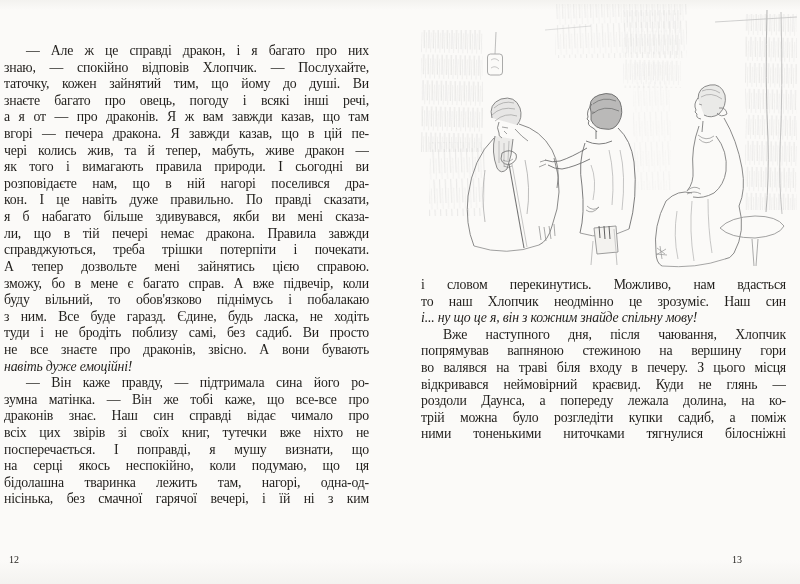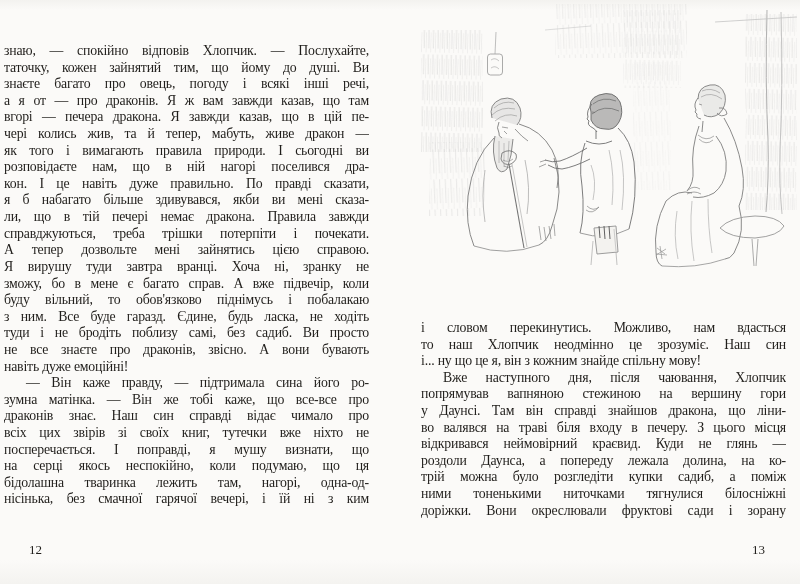--- a/index.html
+++ b/index.html
@@ -5,50 +5,50 @@
   html,body{margin:0;padding:0;}
   body{font-family:"Liberation Serif","DejaVu Serif",serif;}
   #spread{
     position:relative;width:800px;height:584px;overflow:hidden;
     background:linear-gradient(180deg,#f3f2ef 0px,#fbfaf8 10px,#fbfaf8 560px,#f4f3f0 584px);
     color:var(--ink,#201e1b);
   }
   .textcol{position:absolute;width:365px;font-size:13.8px;line-height:16.62px;
     letter-spacing:-0.2px;color:var(--ink,#201e1b);}
   #left-col{left:4px;top:43px;}
-  #right-col{left:421px;top:277px;margin-top:43px;}
+  #right-col{left:421px;top:277px;}
   .line{height:16.62px;overflow:hidden;text-align:justify;text-align-last:justify;}
-  .line.end{text-align-last:left;}
+  .line.end{text-align-last:left;font-style:italic;}
   .line.indent{text-indent:22px;}
-  .pagenum{position:absolute;top:542px;font-size:13px;letter-spacing:0;color:var(--ink,#262420);margin-left:20px;}
+  .pagenum{position:absolute;top:554px;font-size:10px;letter-spacing:0;color:var(--ink,#262420);}
   #pagenum-left{left:9px;}
   #pagenum-right{left:732px;}
   #illustration{position:absolute;left:415px;top:0px;width:385px;height:268px;}
   #illustration svg{display:block;width:100%;height:100%;opacity:.93;}
 </style>
 </head>
 <body>
 
 <div id="spread" style="--ink: #201e1b;">
 
   <div id="left-col" class="textcol">
+      <div class="line indent">— Але ж це справді дракон, і я багато про них</div>
       <div class="line">знаю, — спокійно відповів Хлопчик. — Послухайте,</div>
       <div class="line">таточку, кожен зайнятий тим, що йому до душі. Ви</div>
       <div class="line">знаєте багато про овець, погоду і всякі інші речі,</div>
       <div class="line">а я от — про драконів. Я ж вам завжди казав, що там</div>
       <div class="line">вгорі — печера дракона. Я завжди казав, що в цій пе-</div>
       <div class="line">чері колись жив, та й тепер, мабуть, живе дракон —</div>
       <div class="line">як того і вимагають правила природи. І сьогодні ви</div>
       <div class="line">розповідаєте нам, що в ній нагорі поселився дра-</div>
       <div class="line">кон. І це навіть дуже правильно. По правді сказати,</div>
       <div class="line">я б набагато більше здивувався, якби ви мені сказа-</div>
       <div class="line">ли, що в тій печері немає дракона. Правила завжди</div>
       <div class="line">справджуються, треба трішки потерпіти і почекати.</div>
       <div class="line">А тепер дозвольте мені зайнятись цією справою.</div>
-      <div class="line">Я вирушу туди завтра вранці. Хоча ні, зранку не</div>
       <div class="line">зможу, бо в мене є багато справ. А вже підвечір, коли</div>
       <div class="line">буду вільний, то обов'язково піднімусь і побалакаю</div>
       <div class="line">з ним. Все буде гаразд. Єдине, будь ласка, не ходіть</div>
       <div class="line">туди і не бродіть поблизу самі, без садиб. Ви просто</div>
       <div class="line">не все знаєте про драконів, звісно. А вони бувають</div>
       <div class="line end">навіть дуже емоційні!</div>
       <div class="line indent">— Він каже правду, — підтримала сина його ро-</div>
       <div class="line">зумна матінка. — Він же тобі каже, що все-все про</div>
       <div class="line">драконів знає. Наш син справді відає чимало про</div>
       <div class="line">всіх цих звірів зі своїх книг, тутечки вже ніхто не</div>
@@ -168,24 +168,22 @@
       <path d="M242 248 l8 6 m-9 1 l10 -6 m-6 -3 l2 13 m-6 -5 l11 1" stroke="#8d8d8d" stroke-width="0.7" fill="none"></path>
     </svg>
   </div>
 
   <div id="right-col" class="textcol">
       <div class="line">і словом перекинутись. Можливо, нам вдасться</div>
       <div class="line">то наш Хлопчик неодмінно це зрозуміє. Наш син</div>
       <div class="line end">і... ну що це я, він з кожним знайде спільну мову!</div>
       <div class="line indent">Вже наступного дня, після чаювання, Хлопчик</div>
       <div class="line">попрямував вапняною стежиною на вершину гори</div>
-      <div class="line">у Даунсі. Там він справді знайшов дракона, що ліни-</div>
       <div class="line">во валявся на траві біля входу в печеру. З цього місця</div>
       <div class="line">відкривався неймовірний краєвид. Куди не глянь —</div>
       <div class="line">роздоли Даунса, а попереду лежала долина, на ко-</div>
       <div class="line">трій можна було розгледіти купки садиб, а поміж</div>
       <div class="line">ними тоненькими ниточками тягнулися білосніжні</div>
-      <div class="line">доріжки. Вони окреслювали фруктові сади і зорану</div>
     </div>
 
   <div id="pagenum-left" class="pagenum">12</div>
   <div id="pagenum-right" class="pagenum">13</div>
 </div>
 
 </body></html>

